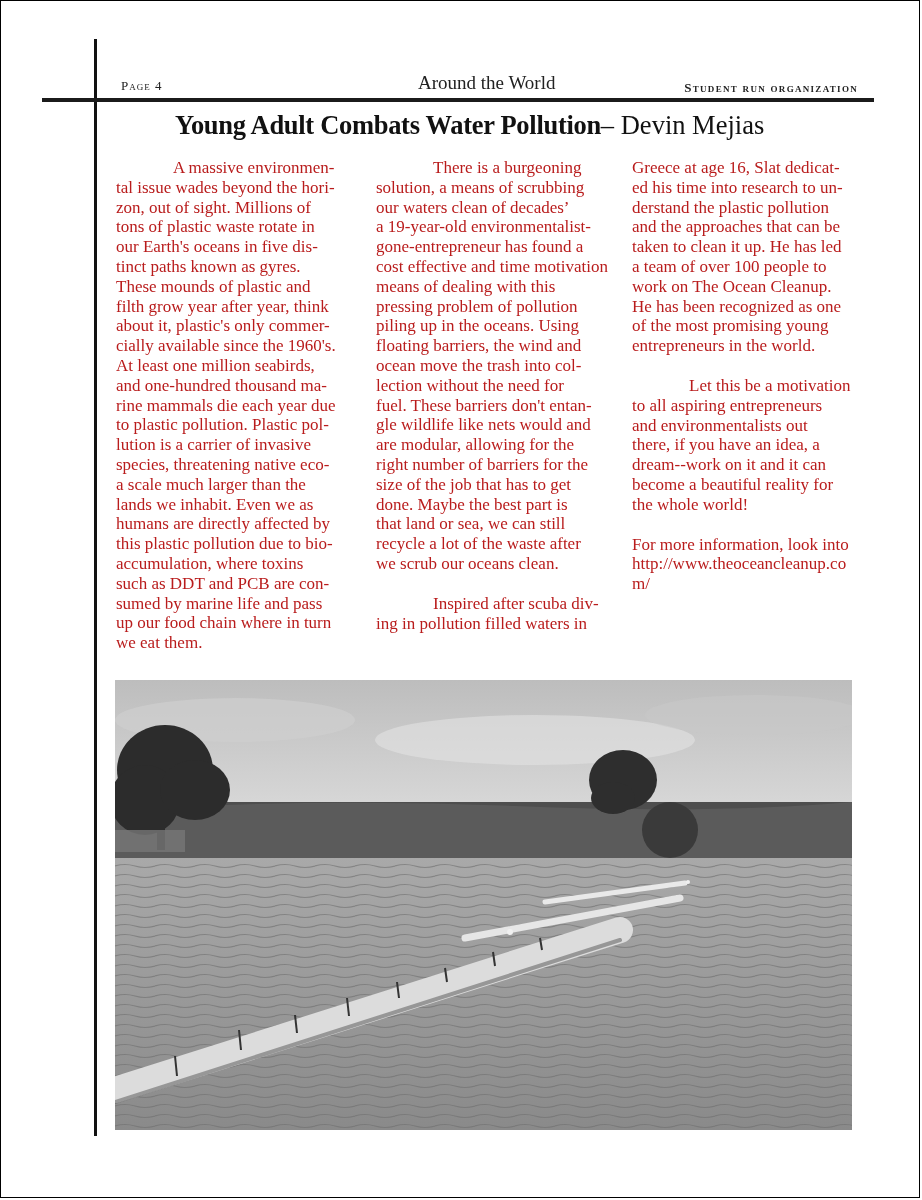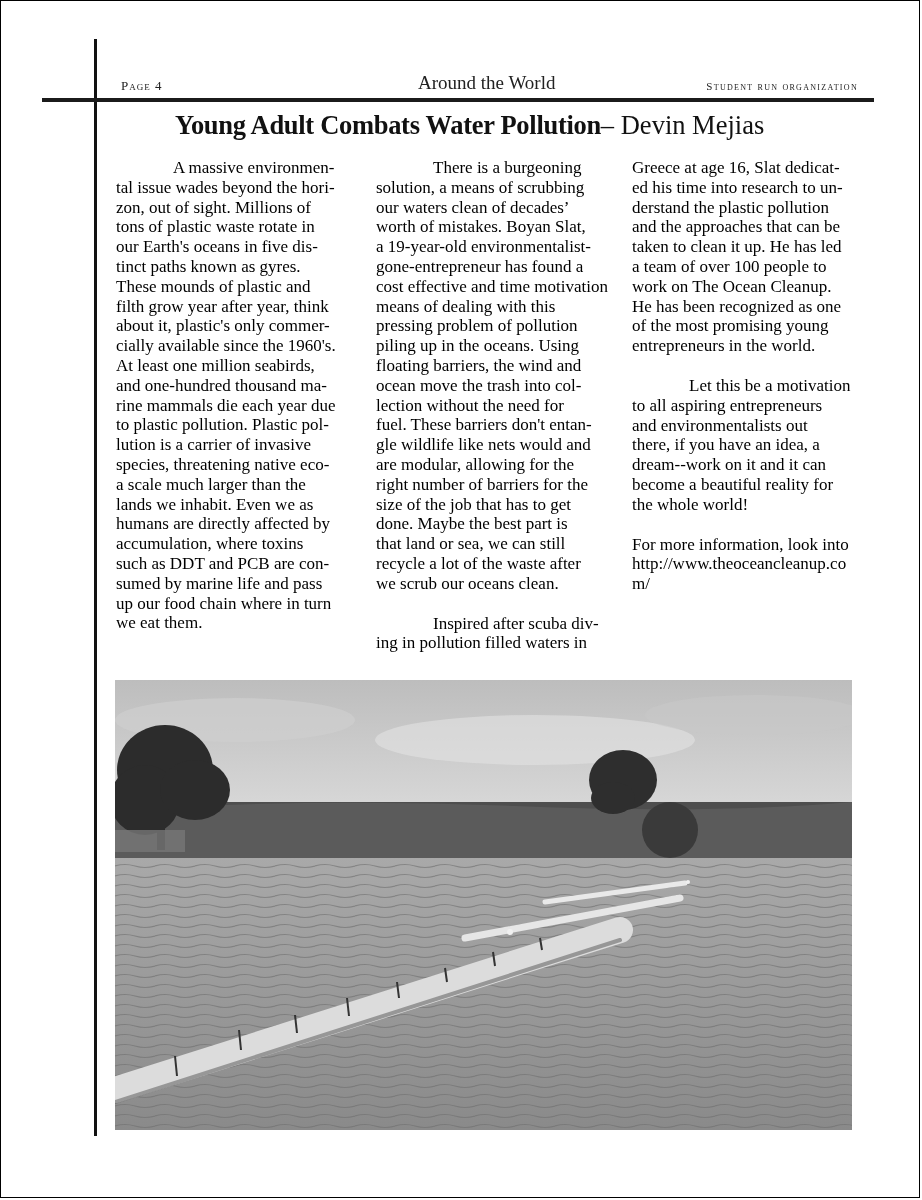--- a/index.html
+++ b/index.html
@@ -18,30 +18,30 @@
       position: absolute; left: 42px; top: 98px; width: 832px; height: 4px; background: #1b1b1b;
     }
     .hdr-left {
       position: absolute; left: 121px; top: 78px; font-size: 13px; letter-spacing: 1px;
       font-variant: small-caps; color: #222;
     }
     .hdr-center {
       position: absolute; left: 418px; top: 72px; font-size: 19px; color: #222;
     }
     .hdr-right {
-      position: absolute; right: 64px; top: 80px; font-size: 11px; letter-spacing: 1.3px;
-      font-variant: small-caps; color: #222;
+      position: absolute; right: 64px; top: 80px; font-size: 13px; letter-spacing: 1.3px;
+      font-variant: small-caps; color: #222; font-weight: bold;
     }
     .title {
       position: absolute; left: 150px; top: 110px; white-space: nowrap; font-size: 26.5px; color: #111;
     }
     .title .bold { font-weight: bold; letter-spacing: -0.3px; margin-left: 25px; }
     .title .author { font-weight: normal; }
     .col {
-      position: absolute; top: 158px; font-size: 17px; line-height: 19.8px; color: #000000;
+      position: absolute; top: 158px; font-size: 17px; line-height: 19.8px; color: #b91c1c;
     }
     .col p { margin: 0; }
     .col .line { display: block; white-space: nowrap; }
     .col .indent { padding-left: 57px; }
     .col1 { left: 116px; width: 250px; }
     .col2 { left: 376px; width: 250px; }
     .col3 { left: 632px; width: 250px; }
     .gap { height: 20px; }
     .photo {
       position: absolute; left: 115px; top: 680px; width: 737px; height: 450px; overflow: hidden;
@@ -78,33 +78,33 @@
       <span class="line">cially available since the 1960's.</span>
       <span class="line">At least one million seabirds,</span>
       <span class="line">and one-hundred thousand ma-</span>
       <span class="line">rine mammals die each year due</span>
       <span class="line">to plastic pollution. Plastic pol-</span>
       <span class="line">lution is a carrier of invasive</span>
       <span class="line">species, threatening native eco-</span>
       <span class="line">a scale much larger than the</span>
       <span class="line">lands we inhabit. Even we as</span>
       <span class="line">humans are directly affected by</span>
+      <span class="line">this plastic pollution due to bio-</span>
       <span class="line">accumulation, where toxins</span>
       <span class="line">such as DDT and PCB are con-</span>
       <span class="line">sumed by marine life and pass</span>
       <span class="line">up our food chain where in turn</span>
       <span class="line">we eat them.</span>
     </p>
   </div>
 <div class="col col2">
     <p>
       <span class="line indent">There is a burgeoning</span>
       <span class="line">solution, a means of scrubbing</span>
       <span class="line">our waters clean of decades’</span>
-      <span class="line">worth of mistakes. Boyan Slat,</span>
       <span class="line">a 19-year-old environmentalist-</span>
       <span class="line">gone-entrepreneur has found a</span>
       <span class="line">cost effective and time motivation</span>
       <span class="line">means of dealing with this</span>
       <span class="line">pressing problem of pollution</span>
       <span class="line">piling up in the oceans. Using</span>
       <span class="line">floating barriers, the wind and</span>
       <span class="line">ocean move the trash into col-</span>
       <span class="line">lection without the need for</span>
       <span class="line">fuel. These barriers don't entan-</span>

